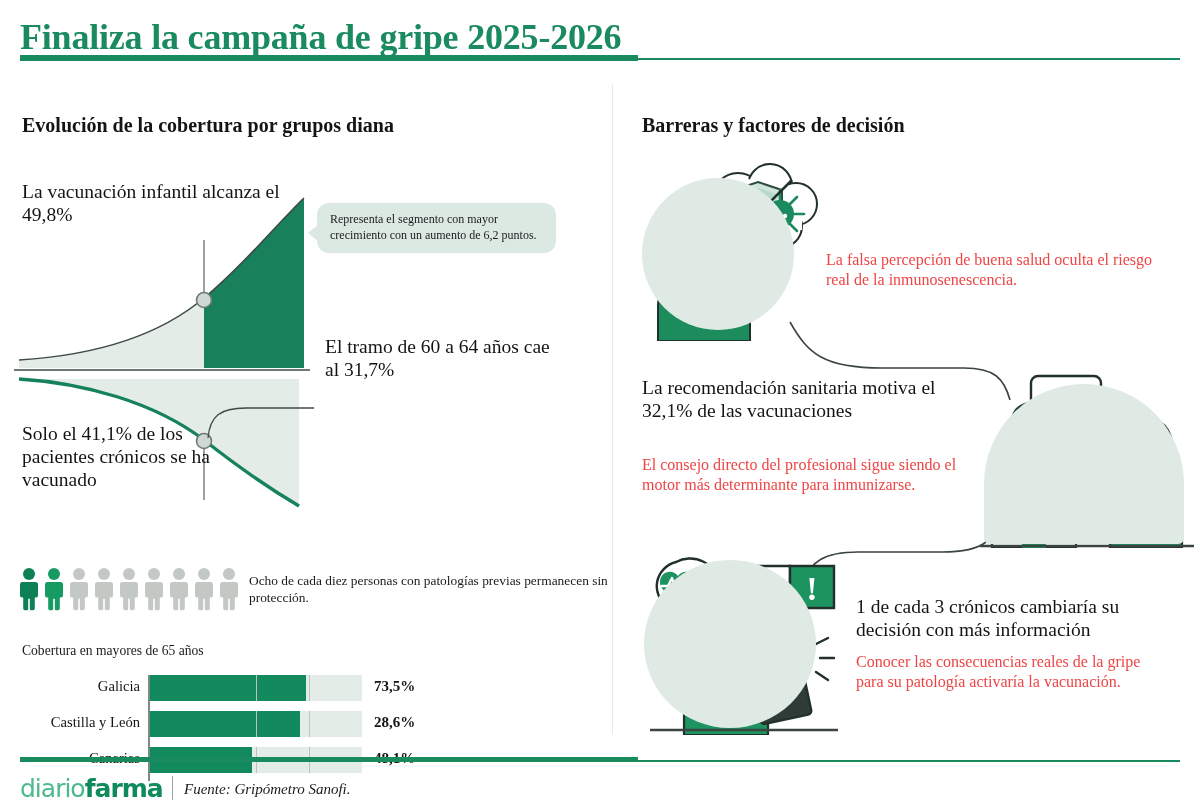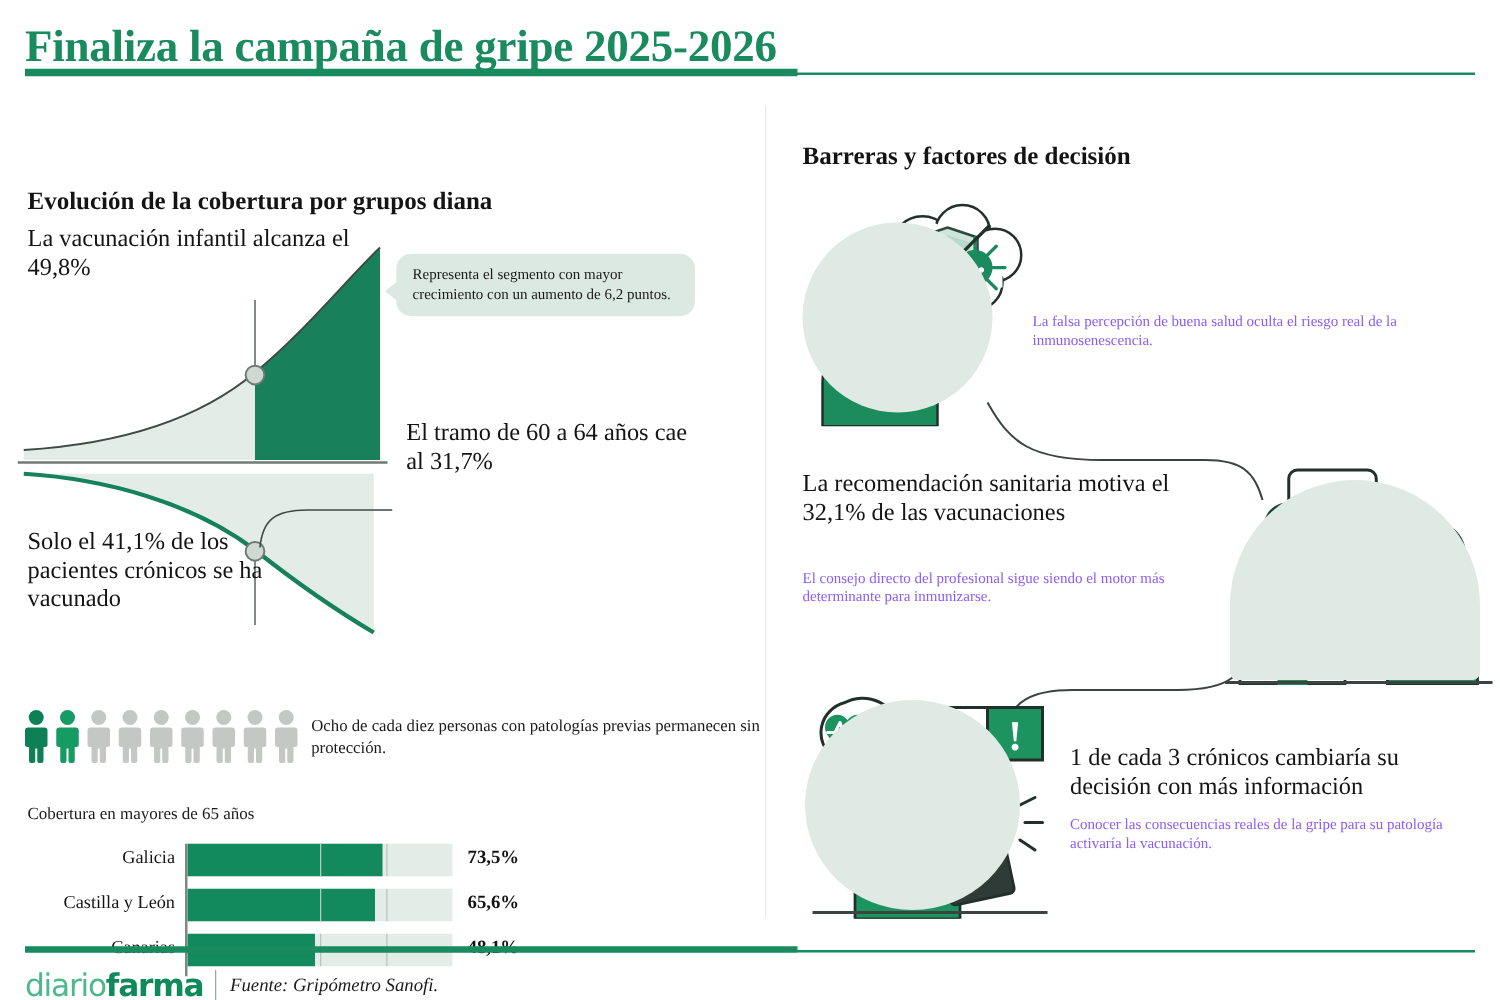--- a/index.html
+++ b/index.html
@@ -71,21 +71,21 @@
   .bar-fill{position:absolute;left:0;top:0;height:26px;background:#138a5e;}
   .bar-tick{position:absolute;top:0;width:1px;height:26px;background:#b6c5bd;}
   .bar-value{position:absolute;left:352px;top:3px;font-size:15px;font-weight:bold;color:#141414;}
 
   
   .illus{position:absolute;}
   .illus svg{display:block;}
   .blob{position:absolute;border-radius:50%;background:#dfeae4;}
 
   .rb-head{position:absolute;font-size:19.5px;line-height:1.2;color:#141414;}
-  .rb-sub{position:absolute;font-size:12px;line-height:1.28;color:#8b5cf6;}
+  .rb-sub{position:absolute;font-size:16px;line-height:1.28;color:#ef4444;}
 
   .connector{position:absolute;pointer-events:none;}
 
   
   .footer{position:absolute;left:0;top:742px;width:1200px;height:58px;}
   .footer-rule{position:absolute;left:20px;top:18px;width:1160px;height:2px;background:#1a8a5f;}
   .footer-rule-thick{position:absolute;left:20px;top:15px;width:618px;height:5px;background:#1a8a5f;}
   .logo{position:absolute;left:20px;top:32px;font-size:25px;font-weight:bold;font-family:"DejaVu Sans", sans-serif;letter-spacing:-1px;}
   .logo .p1{color:#4cb98a;font-weight:normal;}
   .logo .p2{color:#0f8a5a;font-weight:bold;}
@@ -100,21 +100,21 @@
   <div class="header">
     <div class="header-title">Finaliza la campaña de gripe 2025-2026</div>
     <div class="header-rule"></div>
     <div class="header-rule-thick"></div>
   </div>
 
   <div class="col-divider"></div>
 
   <div class="col-left">
 
-    <div class="section-title" style="left:22px;top:44px;margin-top:36px;">Evolución de la cobertura por grupos diana</div>
+    <div class="section-title" style="left:22px;top:44px;">Evolución de la cobertura por grupos diana</div>
 
     <div class="curve-wrap">
       <svg class="curve-svg" width="300" height="330" viewBox="0 0 300 330">
 
         <path d="M5,180 C70,176 140,160 190,118 C230,85 262,45 290,18 L290,188 L5,188 Z" fill="#e3ece7"></path>
 
         <path d="M190,118 C230,85 262,45 290,18 L290,188 L190,188 Z" fill="#18805a"></path>
 
         <path d="M5,180 C70,176 140,160 190,118 C230,85 262,45 290,18" fill="none" stroke="#3e4a45" stroke-width="1.6"></path>
 
@@ -196,21 +196,21 @@
         <div class="bar-value">73,5%</div>
       </div>
 
       <div class="bar-row" style="top:36px;">
         <div class="bar-label">Castilla y León</div>
         <div class="bar-track">
           <div class="bar-fill" style="width:149.5px;"></div>
           <div class="bar-tick" style="left:106px;"></div>
           <div class="bar-tick" style="left:159px;"></div>
         </div>
-        <div class="bar-value">65,6%</div>
+        <div class="bar-value">28,6%</div>
       </div>
 
       <div class="bar-row" style="top:72px;">
         <div class="bar-label">Canarias</div>
         <div class="bar-track">
           <div class="bar-fill" style="width:102px;"></div>
           <div class="bar-tick" style="left:106px;"></div>
           <div class="bar-tick" style="left:159px;"></div>
         </div>
         <div class="bar-value">48,1%</div>

